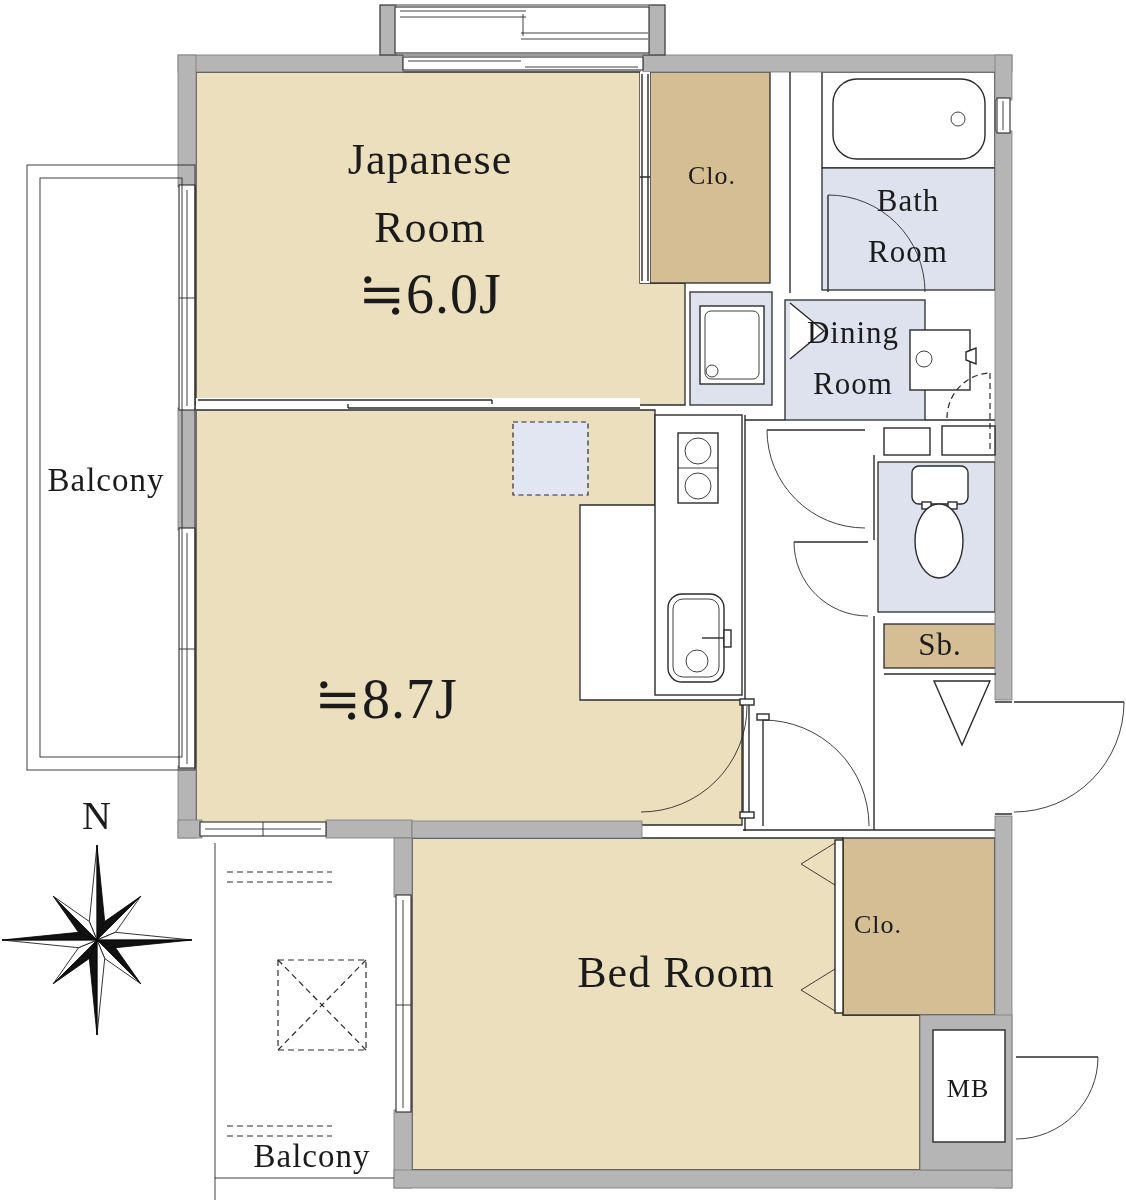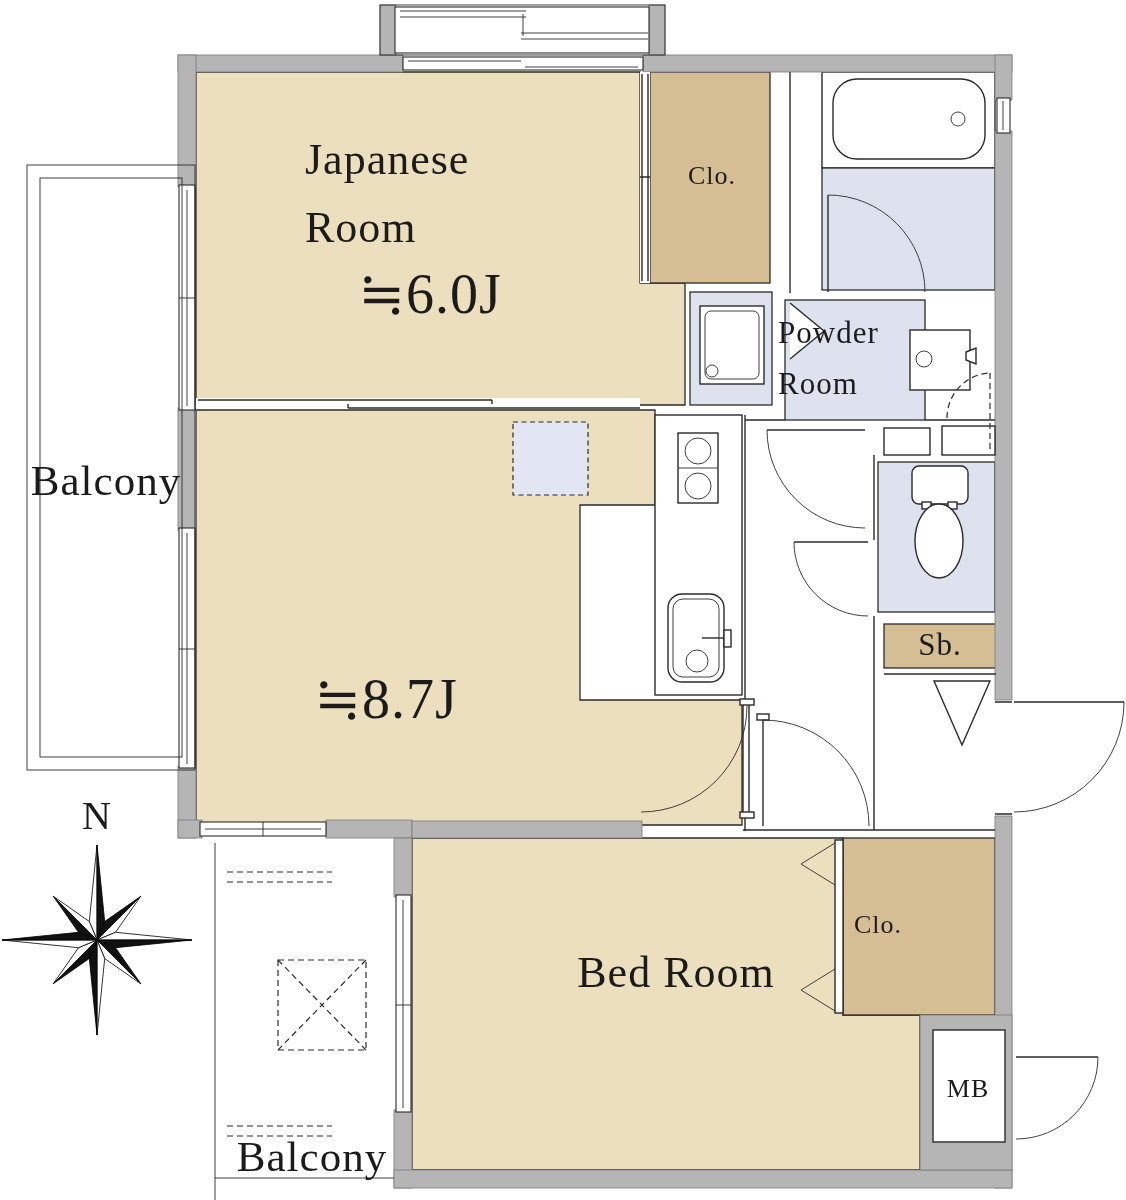--- a/index.html
+++ b/index.html
@@ -11,28 +11,28 @@
   .wet{fill:var(--wet-fill);stroke:var(--line);stroke-width:1.3}
   .wall{fill:var(--wall-fill);stroke:#7a7a7a;stroke-width:.8}
   .win{fill:#fff;stroke:var(--line);stroke-width:1.1}
   .ln{fill:none;stroke:var(--line);stroke-width:1.4}
   .thin{fill:none;stroke:var(--line);stroke-width:.9}
   .fix{fill:#fff;stroke:var(--line);stroke-width:1.4}
   .dash{fill:none;stroke:var(--line);stroke-width:1.2;stroke-dasharray:6 4}
   .dashf{fill:#E1E6F2;stroke:var(--line);stroke-width:1.2;stroke-dasharray:5 3.5}
   .starb{fill:#111;stroke:#000;stroke-width:.8}
   .starw{fill:#fff;stroke:#000;stroke-width:.8}
-  .lbl{position:absolute;transform:translate(-50%,-50%);text-align:left;color:var(--text);white-space:nowrap;letter-spacing:1px}
+  .lbl{position:absolute;transform:translate(-50%,-50%);text-align:center;color:var(--text);white-space:nowrap;letter-spacing:1px}
   .wrap{white-space:normal}
   .fs-room{font-size:44px;line-height:1.55}
   .fs-size{font-size:56px}
   .fs-wet{font-size:31px;line-height:1.65}
   .fs-sm{font-size:26px}
   .fs-sb{font-size:31px}
-  .fs-balc{font-size:43px}
+  .fs-balc{font-size:33px}
   .fs-n{font-size:40px}
 </style>
 </head>
 <body>
 
 <div id="plan">
   <svg width="1126" height="1200" viewBox="0 0 1126 1200">
 
     <g>
       <path class="room" d="M196,72 H640 V283 H685 V405 H196 Z"></path>
@@ -182,21 +182,22 @@
     </g>
   </svg>
 
   <div class="lbl wrap fs-room" style="left:430px;top:194px;width:250px">Japanese Room</div>
   <div class="lbl fs-size" style="left:430px;top:293px">≒6.0J</div>
 
   <div class="lbl fs-size" style="left:386px;top:698px">≒8.7J</div>
 
   <div class="lbl fs-room" style="left:676px;top:973px">Bed Room</div>
 
-  <div class="lbl wrap fs-wet" style="left:853px;top:358px;width:150px">Powder Room</div>
+  <div class="lbl wrap fs-wet" style="left:908px;top:226px;width:140px">Bath Room</div>
+  <div class="lbl wrap fs-wet" style="left:853px;top:358px;width:150px">Dining Room</div>
 
   <div class="lbl fs-sm" style="left:712px;top:176px">Clo.</div>
   <div class="lbl fs-sm" style="left:878px;top:925px">Clo.</div>
   <div class="lbl fs-sb" style="left:940px;top:645px">Sb.</div>
   <div class="lbl fs-sm" style="left:968px;top:1089px">MB</div>
 
   <div class="lbl fs-balc" style="left:106px;top:480px">Balcony</div>
   <div class="lbl fs-balc" style="left:312px;top:1156px">Balcony</div>
 
   <div class="lbl fs-n" style="left:97px;top:815px">N</div>

